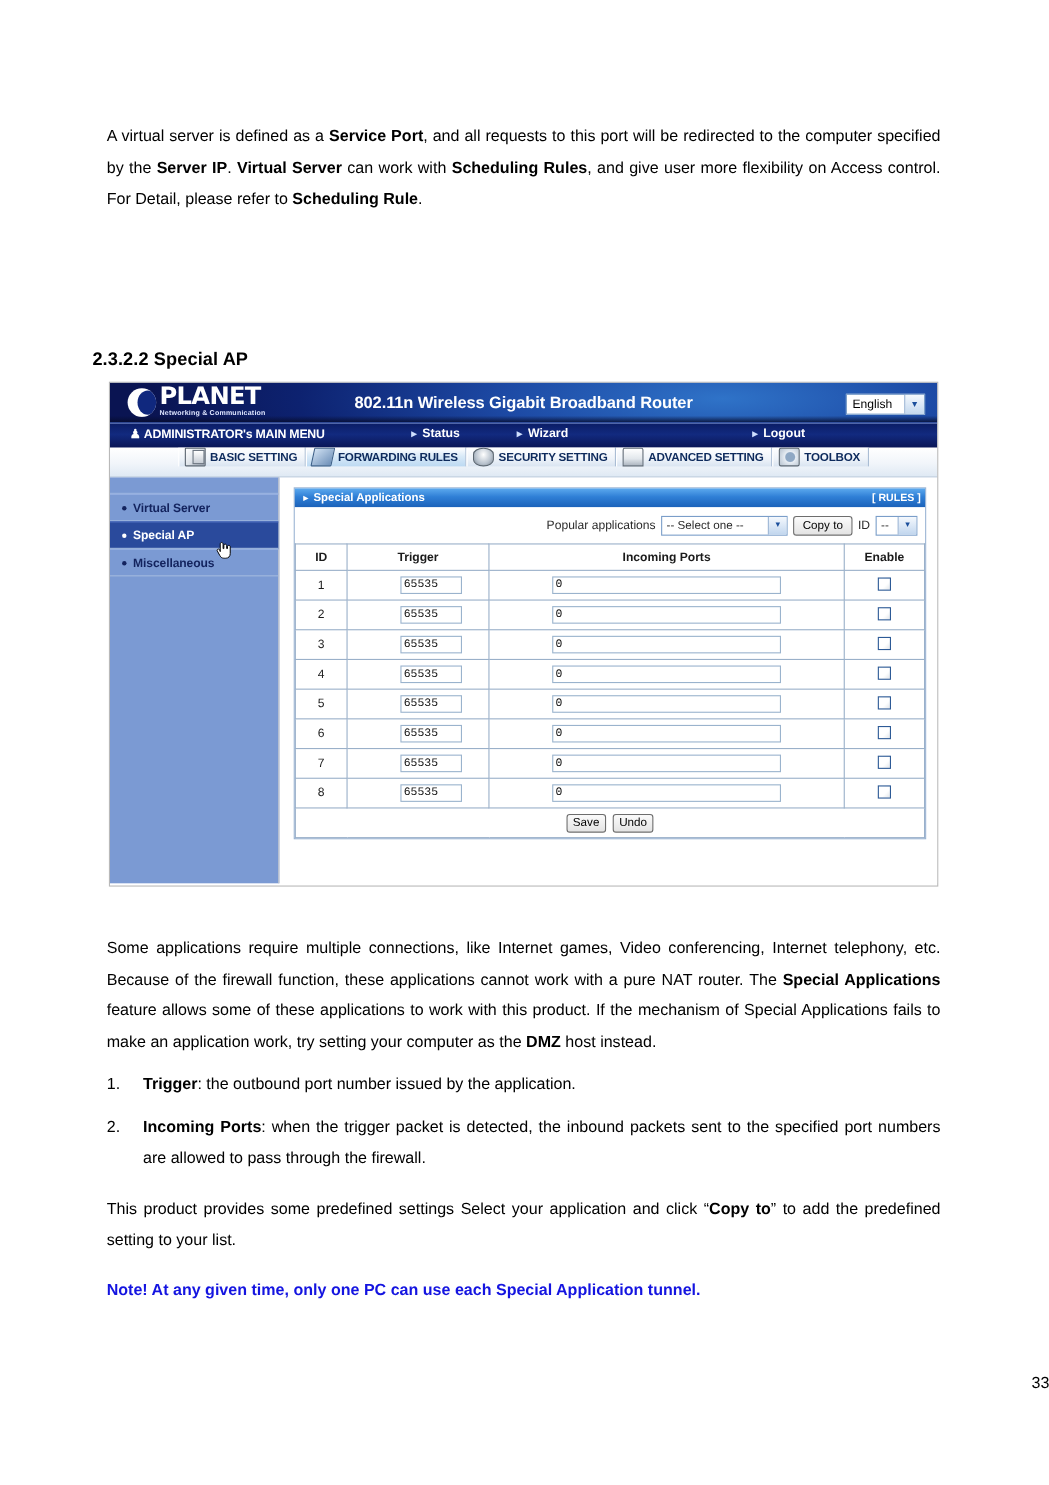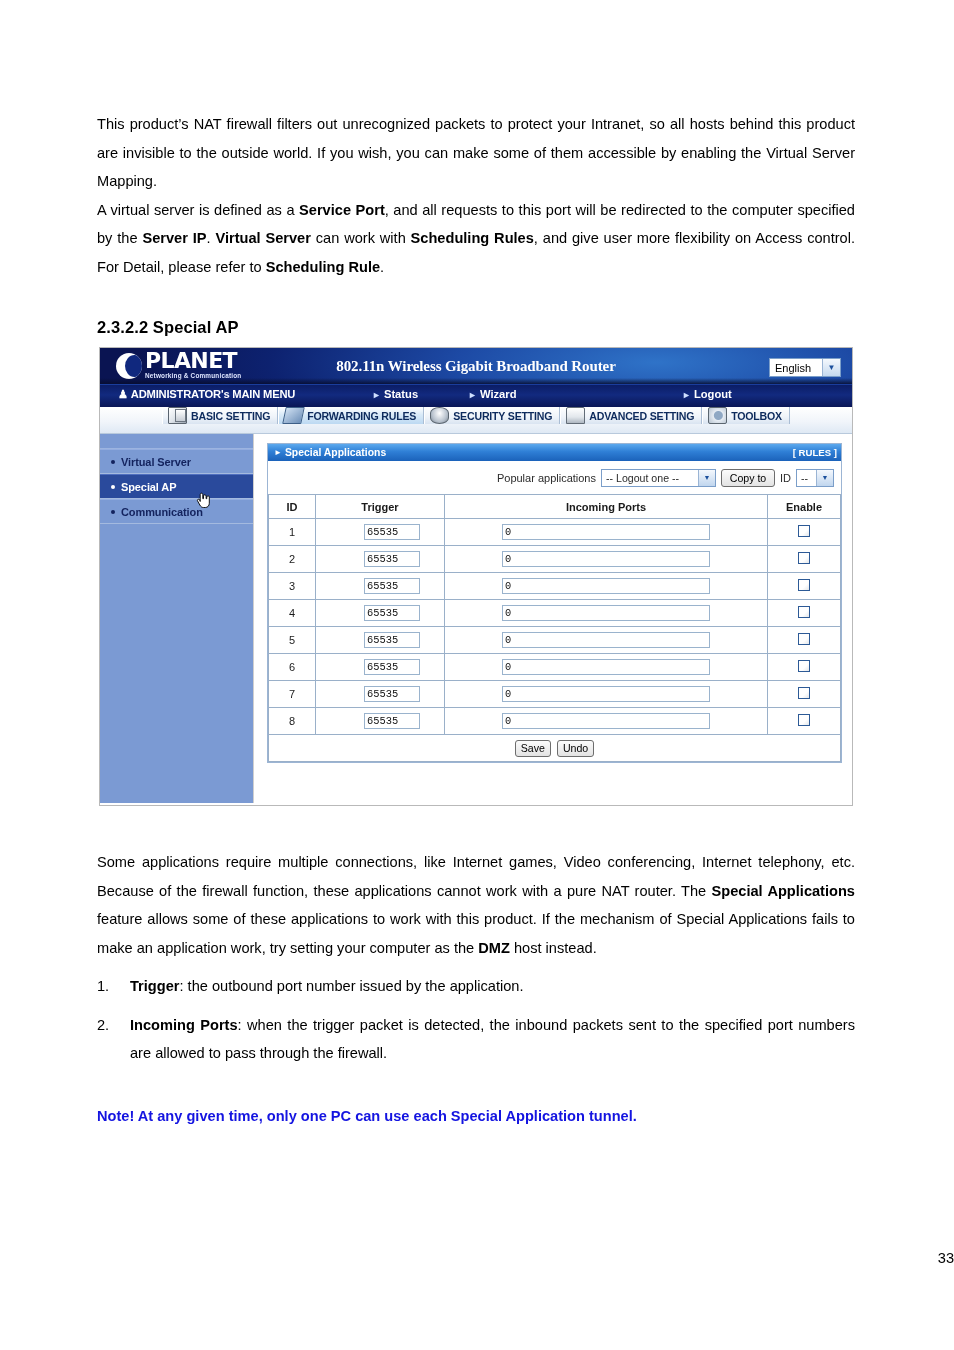--- a/index.html
+++ b/index.html
@@ -27,21 +27,21 @@
     font-size: 14.6px;
     line-height: 28.5px;
     text-align: justify;
     margin: 0;
     color: #000;
   }
   .b { font-weight: bold; }
 
   h3.sec-title {
     position: absolute;
-    left: 97px;
+    left: 84px;
     top: 318px;
     margin: 0;
     font-size: 16.5px;
     font-weight: bold;
     letter-spacing: 0.1px;
   }
 
   .lower-text {
     position: absolute;
     left: 97px;
@@ -145,21 +145,21 @@
     margin-top: 1px;
   }
   .rs-title {
     position: absolute;
     left: 0; right: 0; top: 10px;
     text-align: center;
     color: #ffffff;
     font-weight: bold;
     font-size: 15px;
     letter-spacing: -0.1px;
-    font-family: Liberation Serif, serif;
+    font-family: Liberation Sans, sans-serif;
   }
   .lang-select {
     position: absolute;
     right: 11px;
     top: 10px;
     width: 72px;
     height: 19px;
     background: #ffffff;
     border: 1px solid #7b9ec9;
     display: flex;
@@ -438,21 +438,20 @@
   .btn-sm {
     min-width: 36px;
     height: 17px;
     padding: 0 5px;
   }
 </style>
 </head>
 <body>
 
 <div class="doc-body">
-  <p class="para">This product’s NAT firewall filters out unrecognized packets to protect your Intranet, so all hosts behind this product are invisible to the outside world. If you wish, you can make some of them accessible by enabling the Virtual Server Mapping.</p>
   <p class="para"><span>A virtual server is defined as a </span><span class="b">Service Port</span><span>, and all requests to this port will be redirected to the computer specified by the </span><span class="b">Server IP</span><span>. </span><span class="b">Virtual Server</span><span> can work with </span><span class="b">Scheduling Rules</span><span>, and give user more flexibility on Access control. For Detail, please refer to </span><span class="b">Scheduling Rule</span><span>.</span></p>
 </div>
 
 <h3 class="sec-title">2.3.2.2 Special AP</h3>
 
 <div class="router-shot">
 
   <div class="rs-header">
     <div class="logo-wrap">
       <div class="logo-moon"></div>
@@ -507,42 +506,42 @@
       <div class="side-item">
         <span class="dot"></span>
         <span>Virtual Server</span>
       </div>
       <div class="side-item active">
         <span class="dot"></span>
         <span>Special AP</span>
       </div>
       <div class="side-item">
         <span class="dot"></span>
-        <span>Communication</span>
+        <span>Miscellaneous</span>
       </div>
       <svg class="cursor-hand" viewBox="0 0 15 17">
         <path d="M4.2 10.5V3.6c0-.8.6-1.4 1.3-1.4s1.3.6 1.3 1.4v4.1h.7V5.1c0-.8.6-1.4 1.3-1.4s1.3.6 1.3 1.4v2.6h.7V6.2c0-.8.6-1.4 1.3-1.4s1.2.6 1.2 1.4v6.1c0 2.4-1.6 4.2-3.9 4.2H7.6c-1.9 0-2.7-.8-3.7-2.4L1.6 10c-.4-.7-.2-1.4.4-1.7.6-.3 1.3-.1 1.7.5l.5 1.7z" fill="#ffffff" stroke="#000000" stroke-width="0.9"></path>
       </svg>
     </div>
 
     <div class="rs-main">
       <div class="panel">
 
         <div class="panel-title">
           <span class="left">
             <span class="tri">►</span>
             <span>Special Applications</span>
           </span>
           <span class="panel-help">[ RULES ]</span>
         </div>
 
         <div class="apps-row">
           <span>Popular applications</span>
           <span class="sel-box">
-            <span class="sv">-- Logout one --</span>
+            <span class="sv">-- Select one --</span>
             <span class="arrow">▼</span>
           </span>
           <span class="btn">Copy to</span>
           <span>ID</span>
           <span class="sel-box sel-small">
             <span class="sv">--</span>
             <span class="arrow">▼</span>
           </span>
         </div>
 
@@ -630,17 +629,18 @@
     <span class="list-txt"><span class="b">Trigger</span><span>: the outbound port number issued by the application.</span></span>
   </div>
 
   <div class="list-item">
     <span class="list-num">2.</span>
     <span class="list-txt"><span class="b">Incoming Ports</span><span>: when the trigger packet is detected, the inbound packets sent to the specified port numbers are allowed to pass through the firewall.</span></span>
   </div>
 
   <div class="gap"></div>
 
+  <p class="para"><span>This product provides some predefined settings Select your application and click “</span><span class="b">Copy to</span><span>” to add the predefined setting to your list.</span></p>
 
   <div class="note">Note! At any given time, only one PC can use each Special Application tunnel.</div>
 </div>
 
 <div class="page-number">33</div>
 
 </body></html>

